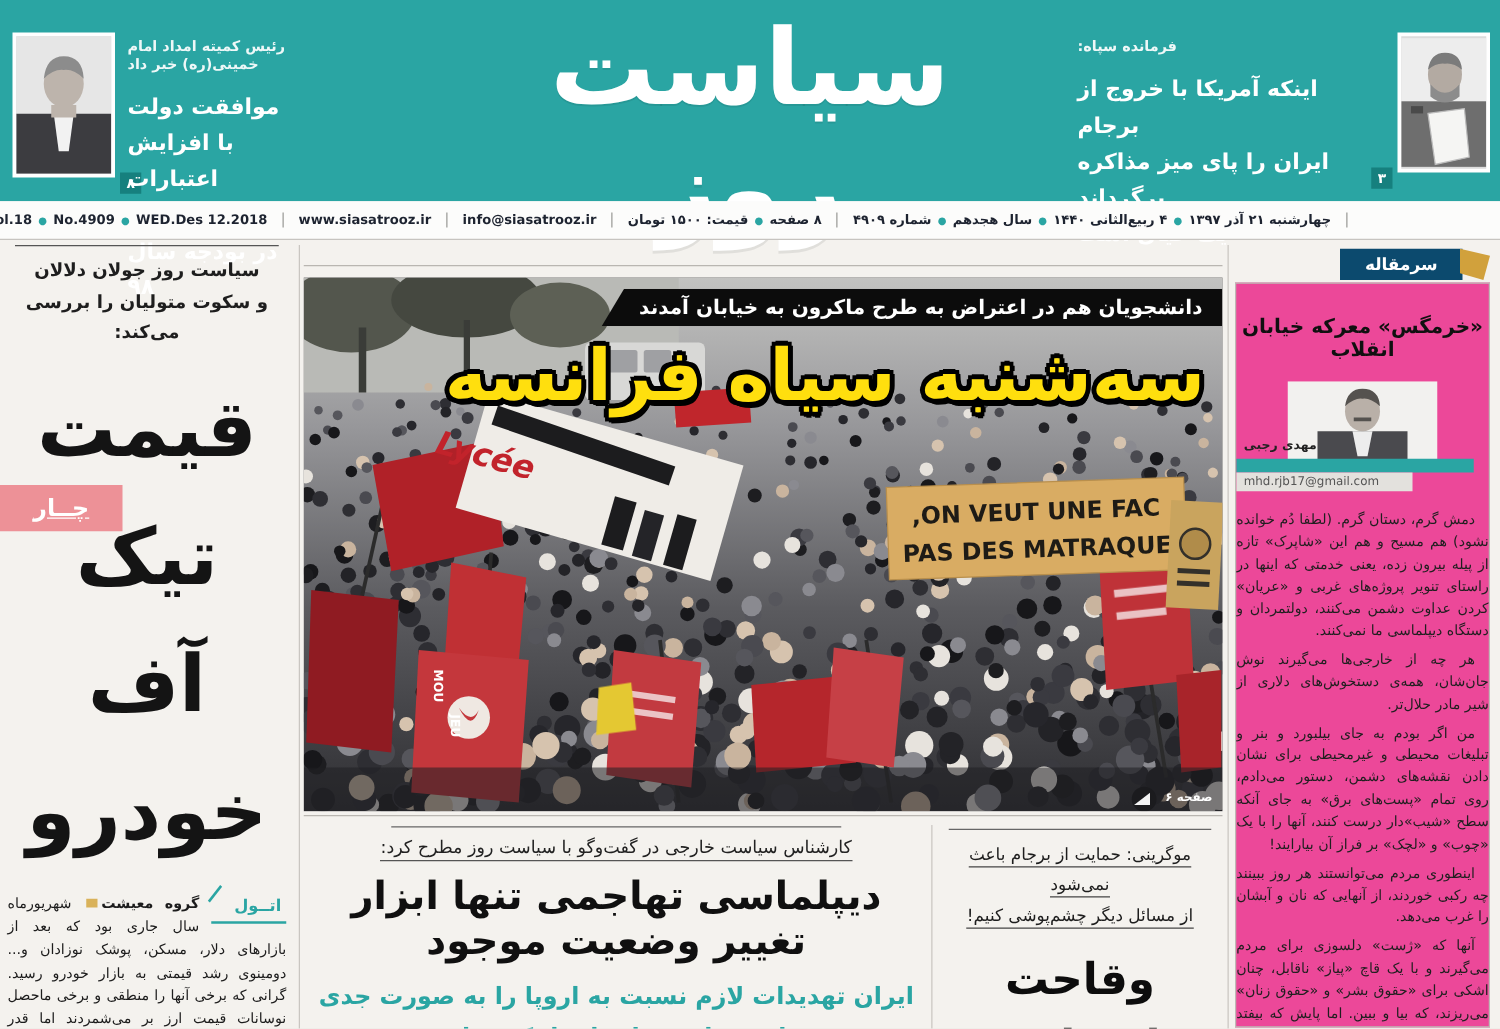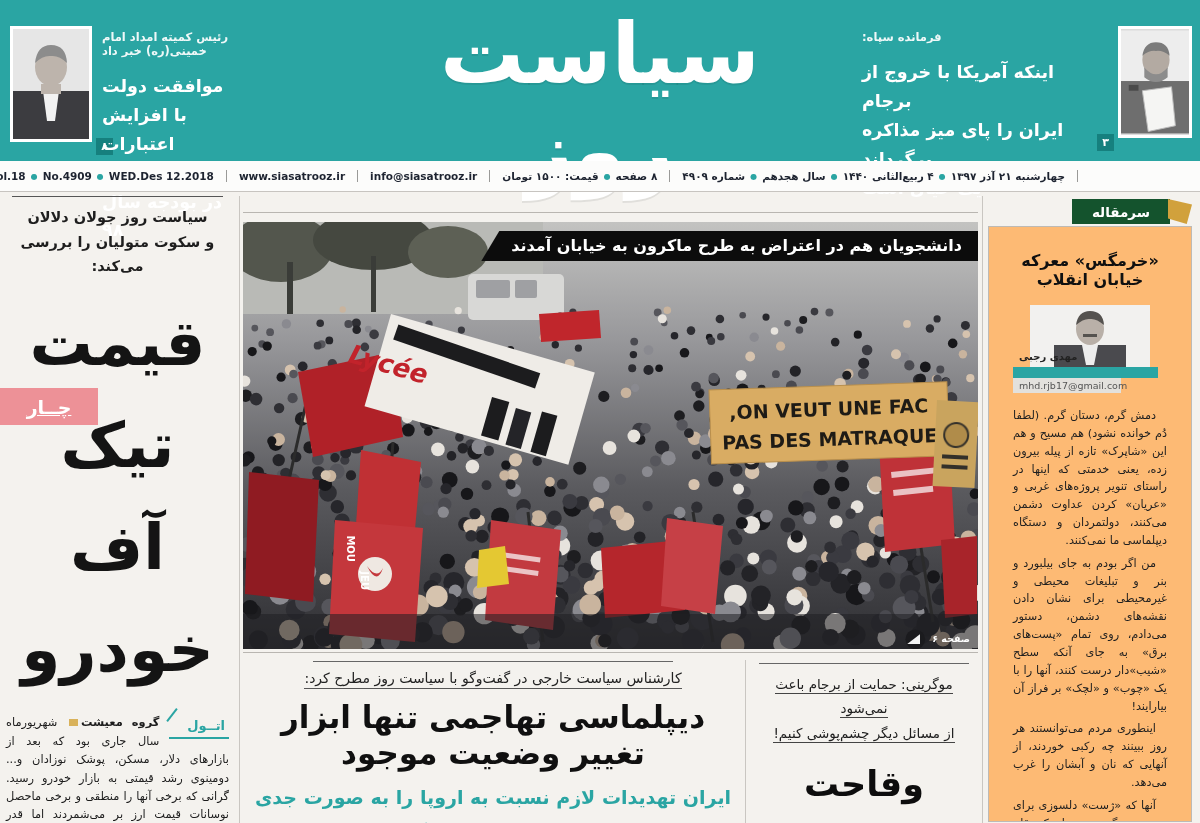--- a/index.html
+++ b/index.html
@@ -77,23 +77,23 @@
   
   .europe{position:absolute;left:750px;top:655px;width:228px;height:168px;text-align:center;}
   .europe .rule{width:92%;margin:8px auto 0;border-top:1px solid #666;}
   .europe .kicker{margin-top:8px;font-size:13.5px;color:#1d1d1d;line-height:1.8;}
   .europe .kicker span{border-bottom:1px solid #444;padding-bottom:1px;}
   .europe .head{margin-top:12px;font-size:35px;font-weight:700;color:#0d0d0d;line-height:1.55;letter-spacing:-1px;}
 
   
   .edcol{position:absolute;left:988px;top:199px;width:204px;height:624px;}
   .edtab{display:flex;direction:ltr;justify-content:flex-end;align-items:stretch;height:25px;}
-  .edtab .lbl{background:#14532d;color:#fff;font-size:13.5px;font-weight:700;display:flex;align-items:center;padding:0 20px;margin-left:20px;}
+  .edtab .lbl{background:#0c4a6e;color:#fff;font-size:13.5px;font-weight:700;display:flex;align-items:center;padding:0 20px;margin-left:20px;}
   .edtab .fold{width:24px;background:#d1a13c;clip-path:polygon(0 0,100% 22%,78% 100%,0 78%);margin-left:-2px;}
-  .edbox{margin-top:2px;height:596px;border:1px solid #bdbab5;background:#fdba74;padding:10px 24px;overflow:hidden;}
+  .edbox{margin-top:2px;height:596px;border:1px solid #bdbab5;background:#ec4899;padding:10px 0;overflow:hidden;}
   .edtitle{margin-top:14px;text-align:center;font-size:16px;font-weight:700;color:#101010;}
   .edfig{position:relative;margin-top:16px;height:92px;}
   .edfig svg{position:absolute;left:50%;transform:translateX(-50%);top:0;width:120px;height:64px;}
   .edname{position:absolute;left:6px;top:46px;font-size:10px;font-weight:700;color:#222;}
   .edbar{position:absolute;left:0;top:62px;width:94%;height:11px;background:#2aa5a3;}
   .edmail{position:absolute;left:0;top:73px;width:70%;height:15px;background:#e3e1dd;color:#555;
           font-size:9.5px;display:flex;align-items:center;padding:0 6px;direction:ltr;}
   .edtext{margin-top:10px;font-size:11.3px;line-height:1.58;text-align:justify;color:#1f1f1f;}
   .edtext p{margin:0 0 5px 0;text-indent:11px;}
 </style>
@@ -920,20 +920,21 @@
         <rect x="0" y="0" width="42" height="86" fill="#c9a45e"></rect>
         <circle cx="21" cy="34" r="12" fill="#b08c4a" stroke="#33302a" stroke-width="2"></circle>
         <rect x="8" y="54" width="26" height="4" fill="#33302a"></rect>
         <rect x="8" y="64" width="26" height="4" fill="#33302a"></rect>
       </g>
 
       <rect x="0" y="392" width="735" height="35" fill="#1f1f22" opacity="0.55"></rect>
     </svg>
 
     <div class="photokicker">دانشجویان هم در اعتراض به طرح ماکرون به خیابان آمدند</div>
+    <div class="photohead">سه‌شنبه سیاه فرانسه</div>
     <div class="photoref">
       <span class="x">صفحه ۶</span>
       <span class="t"></span>
     </div>
   </div>
 
   <div class="hline" style="left:243px;top:652px;width:735px;"></div>
   <div class="vline" style="left:745px;top:660px;height:163px;"></div>
 
   <div class="diplo">
@@ -977,20 +978,21 @@
           <ellipse cx="60" cy="24" rx="14" ry="16" fill="#b9b0a8"></ellipse>
           <path d="M46,20 Q48,6 60,6 Q73,6 74,20 Q66,13 60,14 Q54,13 46,20 Z" fill="#55524f"></path>
           <rect x="53" y="29" width="14" height="3" fill="#55524f"></rect>
         </svg>
         <span class="edname">مهدی رجبی</span>
         <div class="edbar"></div>
         <div class="edmail">mhd.rjb17@gmail.com</div>
       </div>
       <div class="edtext">
         <p>دمش گرم، دستان گرم. (لطفا دُم خوانده نشود) هم مسیح و هم این «شاپرک» تازه از پیله بیرون زده، یعنی خدمتی که اینها در راستای تنویر پروژه‌های غربی و «عریان» کردن عداوت دشمن می‌کنند، دولتمردان و دستگاه دیپلماسی ما نمی‌کنند.</p>
+        <p>هر چه از خارجی‌ها می‌گیرند نوش جان‌شان، همه‌ی دستخوش‌های دلاری از شیر مادر حلال‌تر.</p>
         <p>من اگر بودم به جای بیلبورد و بنر و تبلیغات محیطی و غیرمحیطی برای نشان دادن نقشه‌های دشمن، دستور می‌دادم، روی تمام «پست‌های برق» به جای آنکه سطح «شیب»دار درست کنند، آنها را با یک «چوب» و «لچک» بر فراز آن بیارایند!</p>
         <p>اینطوری مردم می‌توانستند هر روز ببینند چه رکبی خوردند، از آنهایی که نان و آبشان را غرب می‌دهد.</p>
         <p>آنها که «ژست» دلسوزی برای مردم می‌گیرند و با یک قاچ «پیاز» ناقابل، چنان اشکی برای «حقوق بشر» و «حقوق زنان» می‌ریزند، که بیا و ببین. اما پایش که بیفتد نه تنها «زلف» که همه‌ی هست و نیست خود (و حتی همه‌ی وطن‌دوستی‌شان) را بر باد می‌دهند تا بتوانند چند بیتی ته پیاله‌ی خالی‌شان «کاسب» شوند.</p>
 
       </div>
     </div>
   </div>
 
 </div>
 

